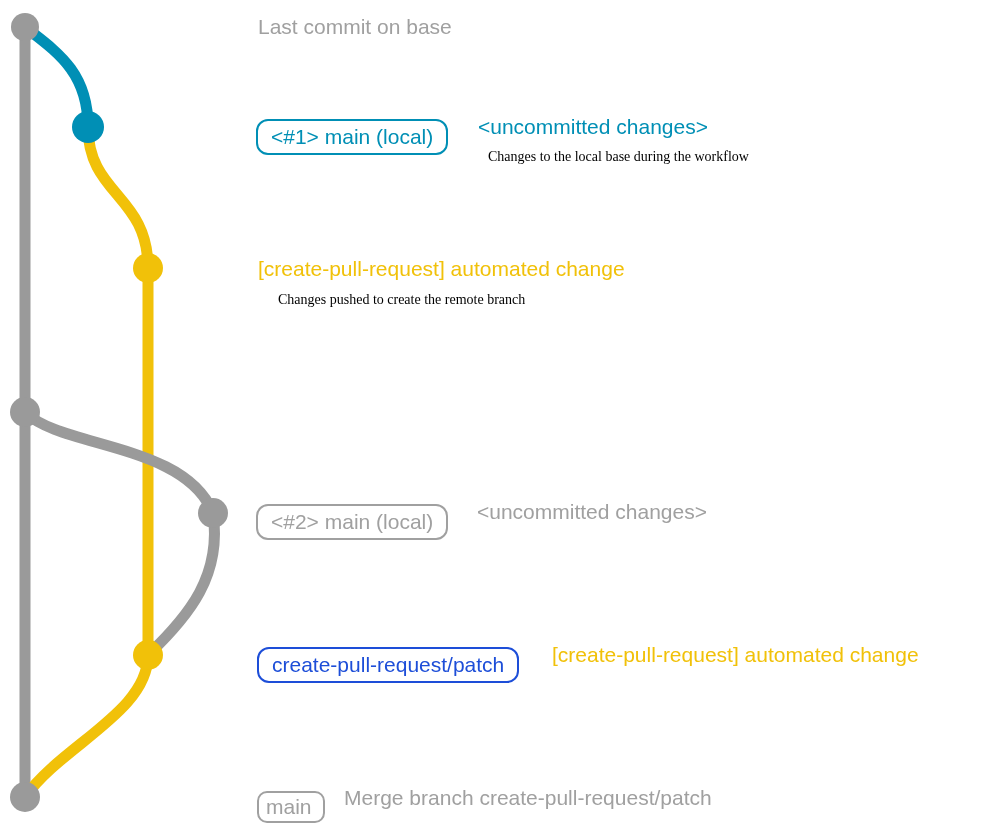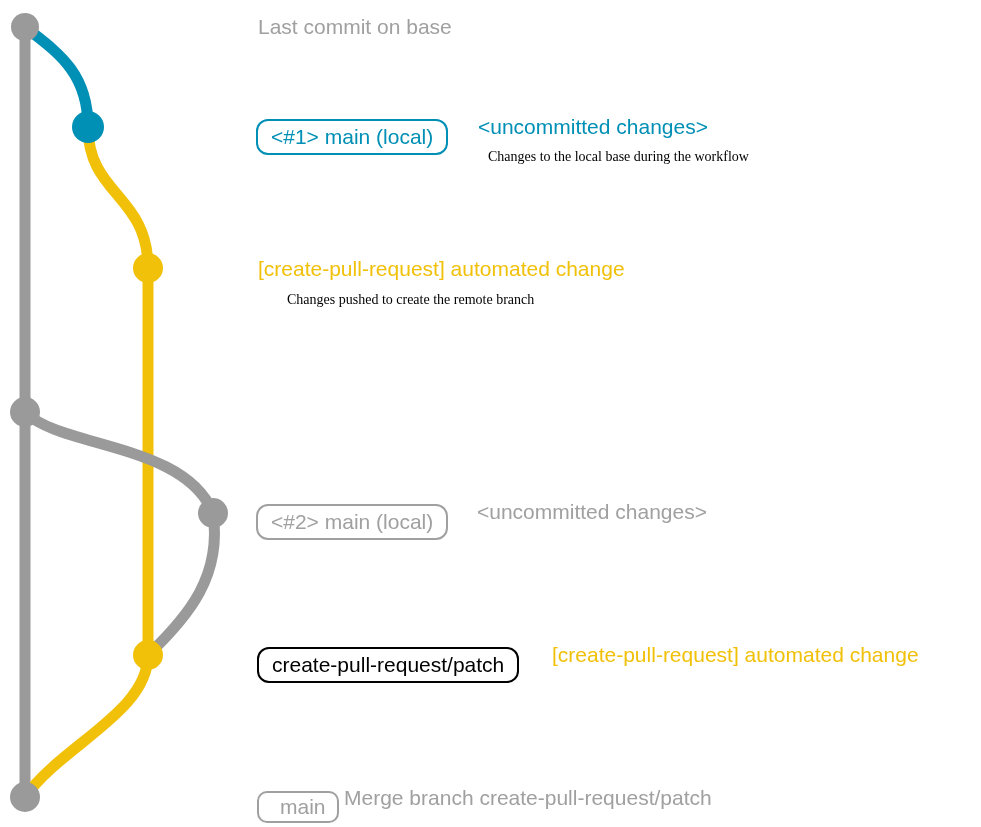--- a/index.html
+++ b/index.html
@@ -33,21 +33,21 @@
     border: 2px solid currentColor;
     border-radius: 12px;
     padding: 5px 13px 6px 13px;
     font-size: 21px;
     line-height: 1;
     white-space: nowrap;
     background: #ffffff;
     margin-top: 10px;
   }
   .pill.small {
-    padding: 3px 11px 4px 21px;
+    padding: 3px 11px 4px 7px;
     border-radius: 10px;
   }
 </style>
 </head>
 <body>
 
 <div class="canvas">
 
   <svg class="graph-svg" width="981" height="827" viewBox="0 0 981 827">
 
@@ -67,25 +67,25 @@
     <circle cx="25" cy="797" r="15" fill="#9a9a9a"></circle>
   </svg>
 
   <div class="msg" style="left: 258px; top: 26px; color: rgb(160, 160, 160);">Last commit on base</div>
 
   <div class="pill" style="left: 256px; top: 127px; color: rgb(0, 143, 181);">&lt;#1&gt; main (local)</div>
   <div class="msg" style="left: 478px; top: 126px; color: rgb(0, 143, 181);">&lt;uncommitted changes&gt;</div>
   <div class="caption" style="left: 488px; top: 157px; color: rgb(0, 0, 0);">Changes to the local base during the workflow</div>
 
   <div class="msg" style="left: 258px; top: 268px; color: rgb(241, 193, 9);">[create-pull-request] automated change</div>
-  <div class="caption" style="left: 287px; top: 300px; color: rgb(0, 0, 0);">Changes pushed to create the remote branch</div>
+  <div class="caption" style="left: 278px; top: 300px; color: rgb(0, 0, 0);">Changes pushed to create the remote branch</div>
 
 
   <div class="pill" style="left: 256px; top: 512px; color: rgb(160, 160, 160);">&lt;#2&gt; main (local)</div>
   <div class="msg" style="left: 477px; top: 511px; color: rgb(160, 160, 160);">&lt;uncommitted changes&gt;</div>
 
-  <div class="pill" style="left: 257px; top: 655px; color: #000000;">create-pull-request/patch</div>
+  <div class="pill" style="left: 257px; top: 655px; color: #1d4ed8;">create-pull-request/patch</div>
   <div class="msg" style="left: 552px; top: 654px; color: rgb(241, 193, 9);">[create-pull-request] automated change</div>
 
   <div class="pill small" style="left: 257px; top: 797px; color: rgb(160, 160, 160);">main</div>
   <div class="msg" style="left: 344px; top: 797px; color: rgb(160, 160, 160);">Merge branch create-pull-request/patch</div>
 
 </div>
 
 </body></html>

